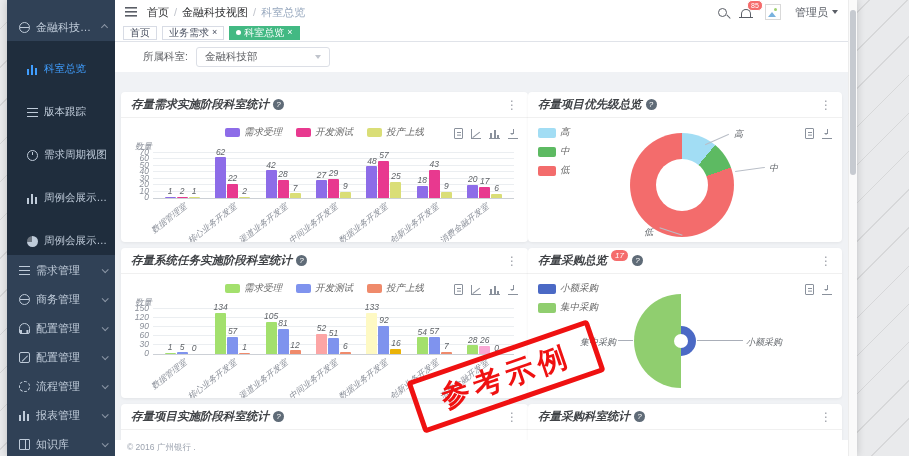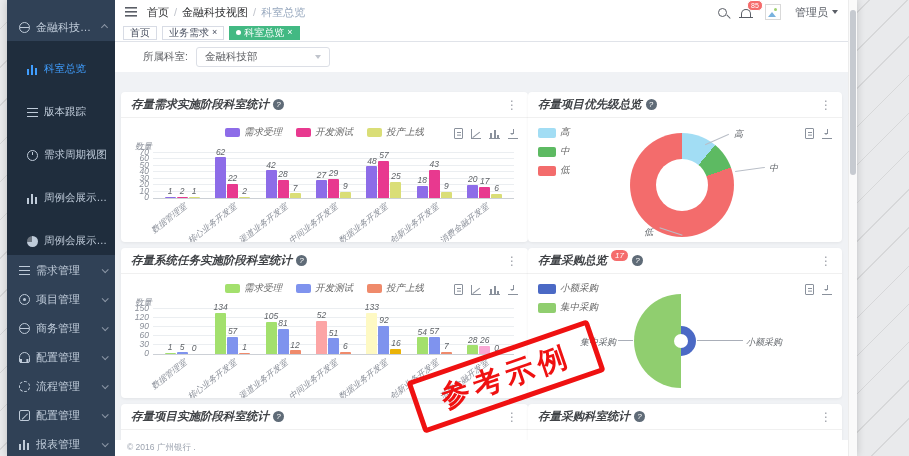--- a/index.html
+++ b/index.html
@@ -157,42 +157,37 @@
             <span class="ic ic-pie"></span>
             <span class="s-label">周例会展示报表-采购</span>
           </div>
         </div>
         <div class="s-item top">
           <span class="ic ic-list"></span>
           <span class="s-label">需求管理</span>
           <span class="s-arrow down"></span>
         </div>
         <div class="s-item top">
-          <span class="ic ic-target"></span>
-          <span class="s-label">项目管理</span>
-          <span class="s-arrow down"></span>
-        </div>
-        <div class="s-item top">
           <span class="ic ic-globe"></span>
           <span class="s-label">商务管理</span>
           <span class="s-arrow down"></span>
         </div>
         <div class="s-item top">
           <span class="ic ic-headset"></span>
           <span class="s-label">配置管理</span>
           <span class="s-arrow down"></span>
         </div>
         <div class="s-item top">
+          <span class="ic ic-edit"></span>
+          <span class="s-label">配置管理</span>
+          <span class="s-arrow down"></span>
+        </div>
+        <div class="s-item top">
           <span class="ic ic-process"></span>
           <span class="s-label">流程管理</span>
-          <span class="s-arrow down"></span>
-        </div>
-        <div class="s-item top">
-          <span class="ic ic-edit"></span>
-          <span class="s-label">配置管理</span>
           <span class="s-arrow down"></span>
         </div>
         <div class="s-item top">
           <span class="ic ic-bars"></span>
           <span class="s-label">报表管理</span>
           <span class="s-arrow down"></span>
         </div>
         <div class="s-item top">
           <span class="ic ic-book"></span>
           <span class="s-label">知识库</span>
@@ -504,21 +499,21 @@
                     </div>
                     <div class="bar" style="background: rgb(127, 147, 238); height: 24.84px;">
                       <span class="bval">81</span>
                     </div>
                     <div class="bar" style="background: rgb(239, 138, 107); height: 3.68px;">
                       <span class="bval">12</span>
                     </div>
                     <span class="cat">渠道业务开发室</span>
                   </div>
                   <div class="group">
-                    <div class="bar" style="background: #fca5a5; height: 33px;">
+                    <div class="bar" style="background: #fca5a5; height: 20px;">
                       <span class="bval">52</span>
                     </div>
                     <div class="bar" style="background: rgb(127, 147, 238); height: 15.64px;">
                       <span class="bval">51</span>
                     </div>
                     <div class="bar" style="background: rgb(239, 138, 107); height: 1.84px;">
                       <span class="bval">6</span>
                     </div>
                     <span class="cat">中间业务开发室</span>
                   </div>

